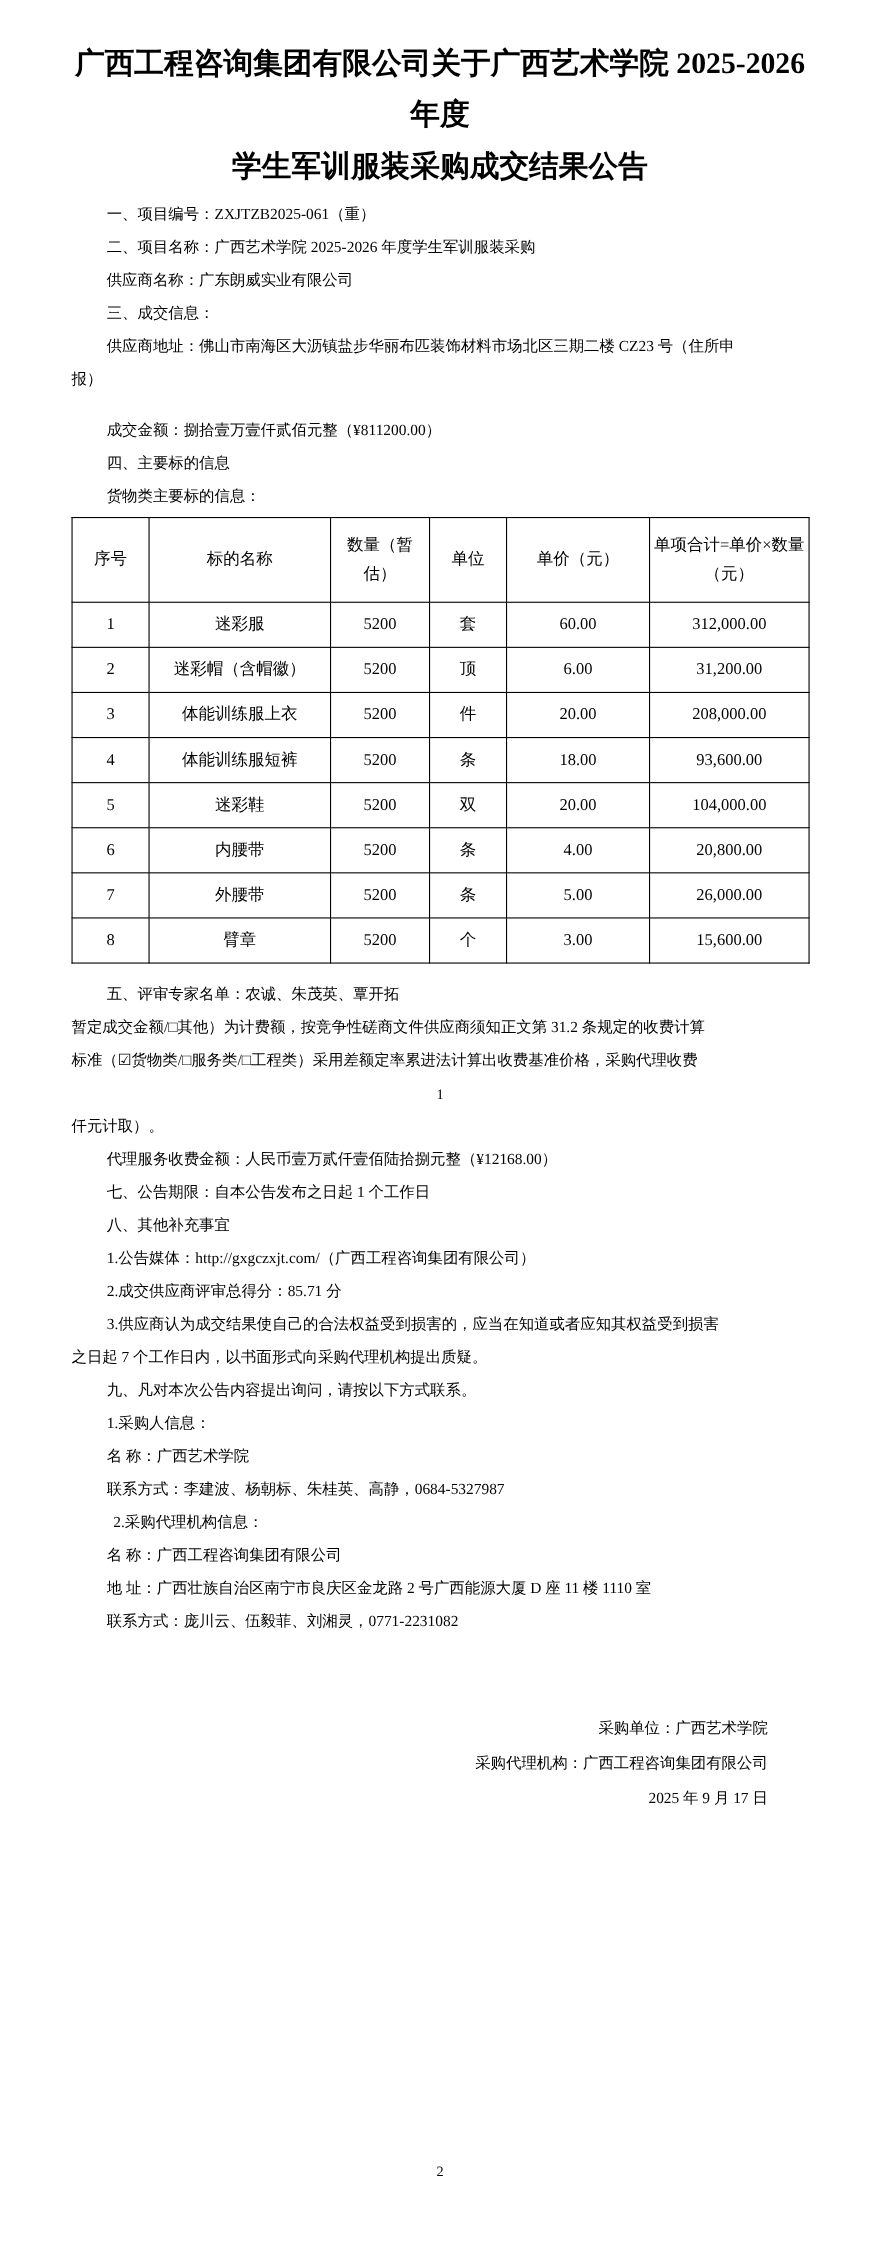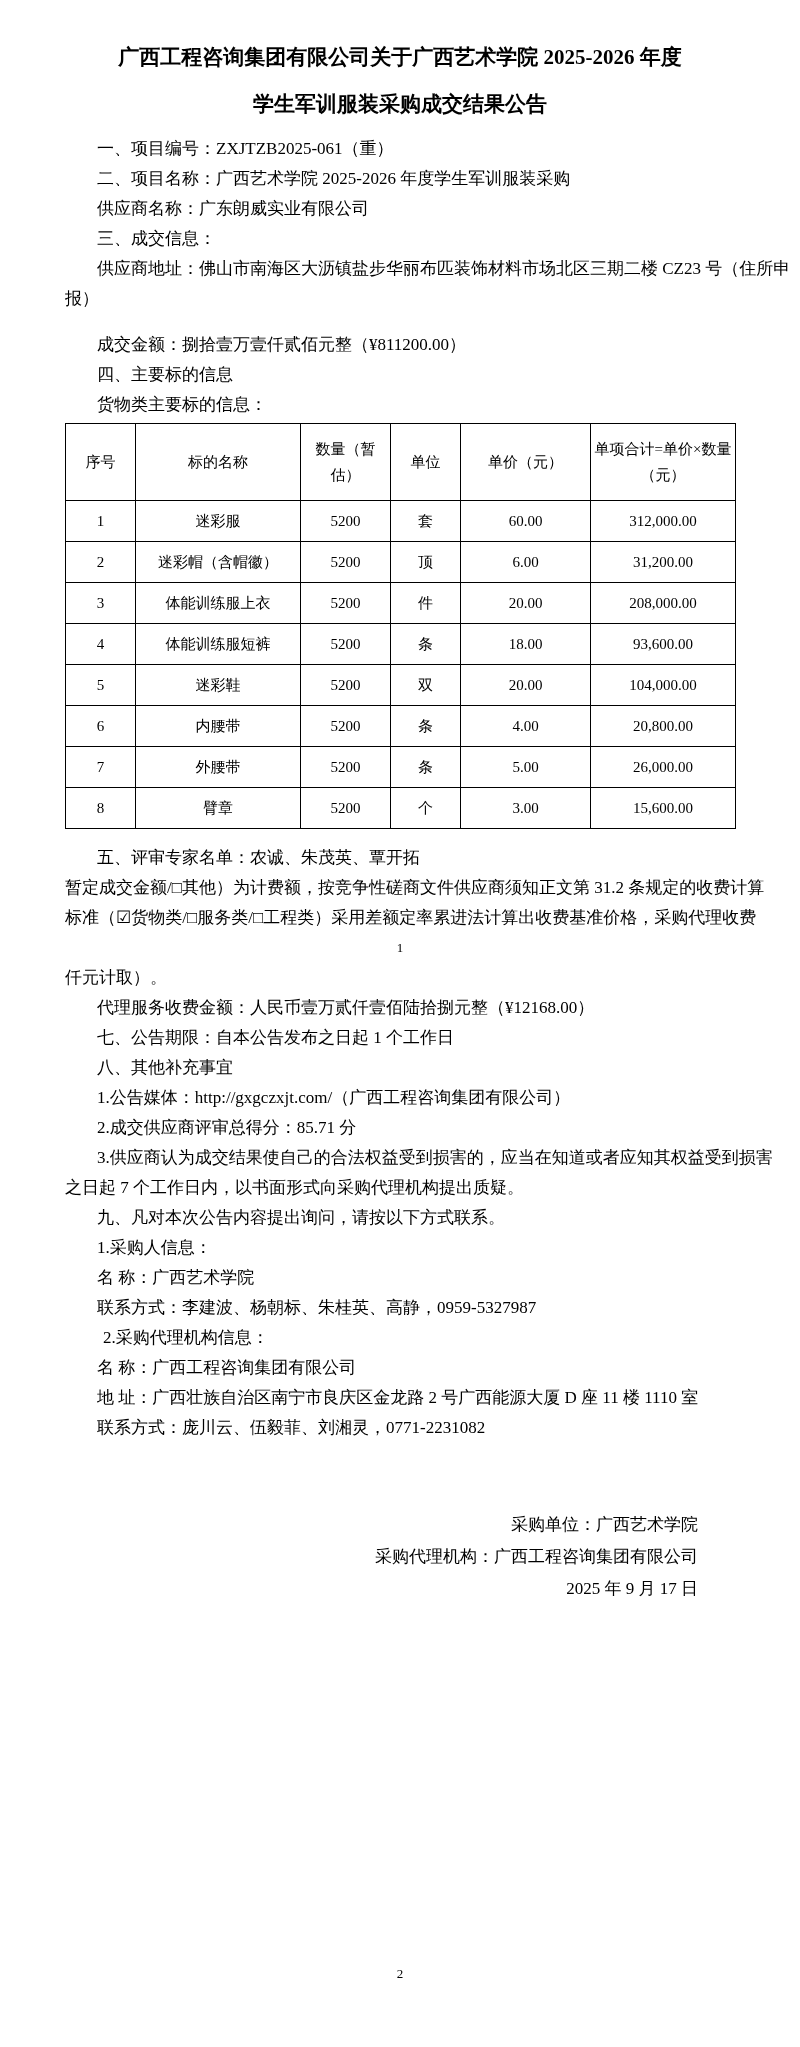--- a/index.html
+++ b/index.html
@@ -6,22 +6,22 @@
   .page{
     position:relative;
     width:800px;
     height:2047px;
     background:#ffffff;
     color:#000000;
     font-family:"Liberation Serif","DejaVu Serif",serif;
     overflow:hidden;
   }
   .content{padding:34px 65px 0 65px;}
-  .title{font-size:21px;font-weight:bold;text-align:center;line-height:47px;margin:0 0 6px 0;}
-  .line{font-size:17px;line-height:30px;white-space:nowrap;}
+  .title{font-size:27px;font-weight:bold;text-align:center;line-height:47px;margin:0 0 6px 0;}
+  .line{font-size:14px;line-height:30px;white-space:nowrap;}
   .indent{text-indent:32px;}
   .indent-sm{text-indent:38px;}
   .mt{margin-top:16px;}
   .center{text-align:center;white-space:normal;}
   .pageno{font-size:13px;}
   table.goods{border-collapse:collapse;width:670px;margin:3px 0 0 0;table-layout:fixed;}
   table.goods th,table.goods td{
     border:1px solid #000;
     font-weight:normal;
     font-size:15px;
@@ -170,21 +170,21 @@
     <div class="line indent">七、公告期限：自本公告发布之日起 1 个工作日</div>
     <div class="line indent">八、其他补充事宜</div>
     <div class="line indent">1.公告媒体：http://gxgczxjt.com/（广西工程咨询集团有限公司）</div>
     <div class="line indent">2.成交供应商评审总得分：85.71 分</div>
     <div class="line indent">3.供应商认为成交结果使自己的合法权益受到损害的，应当在知道或者应知其权益受到损害</div>
     <div class="line">之日起 7 个工作日内，以书面形式向采购代理机构提出质疑。</div>
     <div class="line indent">九、凡对本次公告内容提出询问，请按以下方式联系。</div>
 
     <div class="line indent">1.采购人信息：</div>
     <div class="line indent">名 称：广西艺术学院</div>
-    <div class="line indent">联系方式：李建波、杨朝标、朱桂英、高静，0959-5327987</div>
+    <div class="line indent">联系方式：李建波、杨朝标、朱桂英、高静，0684-5327987</div>
 
     <div class="line indent-sm">2.采购代理机构信息：</div>
     <div class="line indent">名 称：广西工程咨询集团有限公司</div>
     <div class="line indent">地 址：广西壮族自治区南宁市良庆区金龙路 2 号广西能源大厦 D 座 11 楼 1110 室</div>
     <div class="line indent">联系方式：庞川云、伍毅菲、刘湘灵，0771-2231082</div>
 
     <div class="sig">
       <div class="line">采购单位：广西艺术学院</div>
       <div class="line">采购代理机构：广西工程咨询集团有限公司</div>
       <div class="line">2025 年 9 月 17 日</div>

